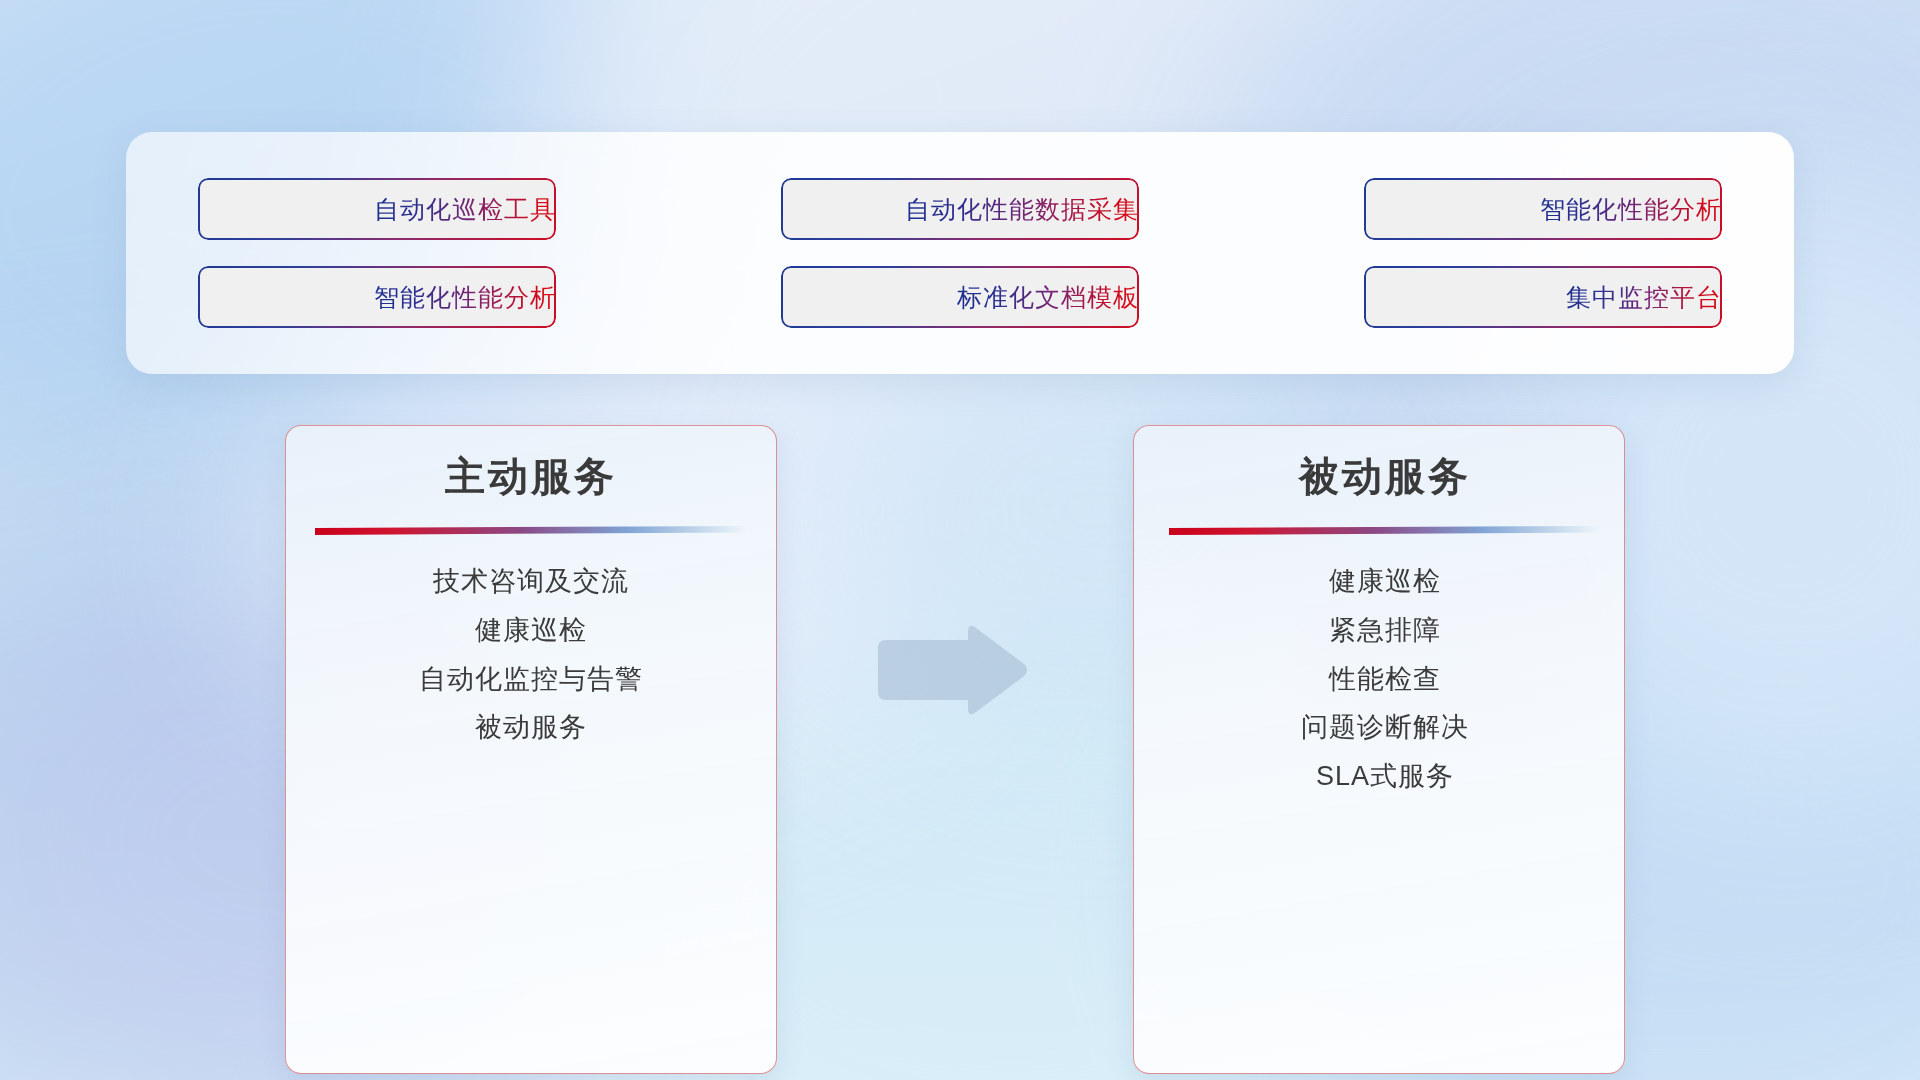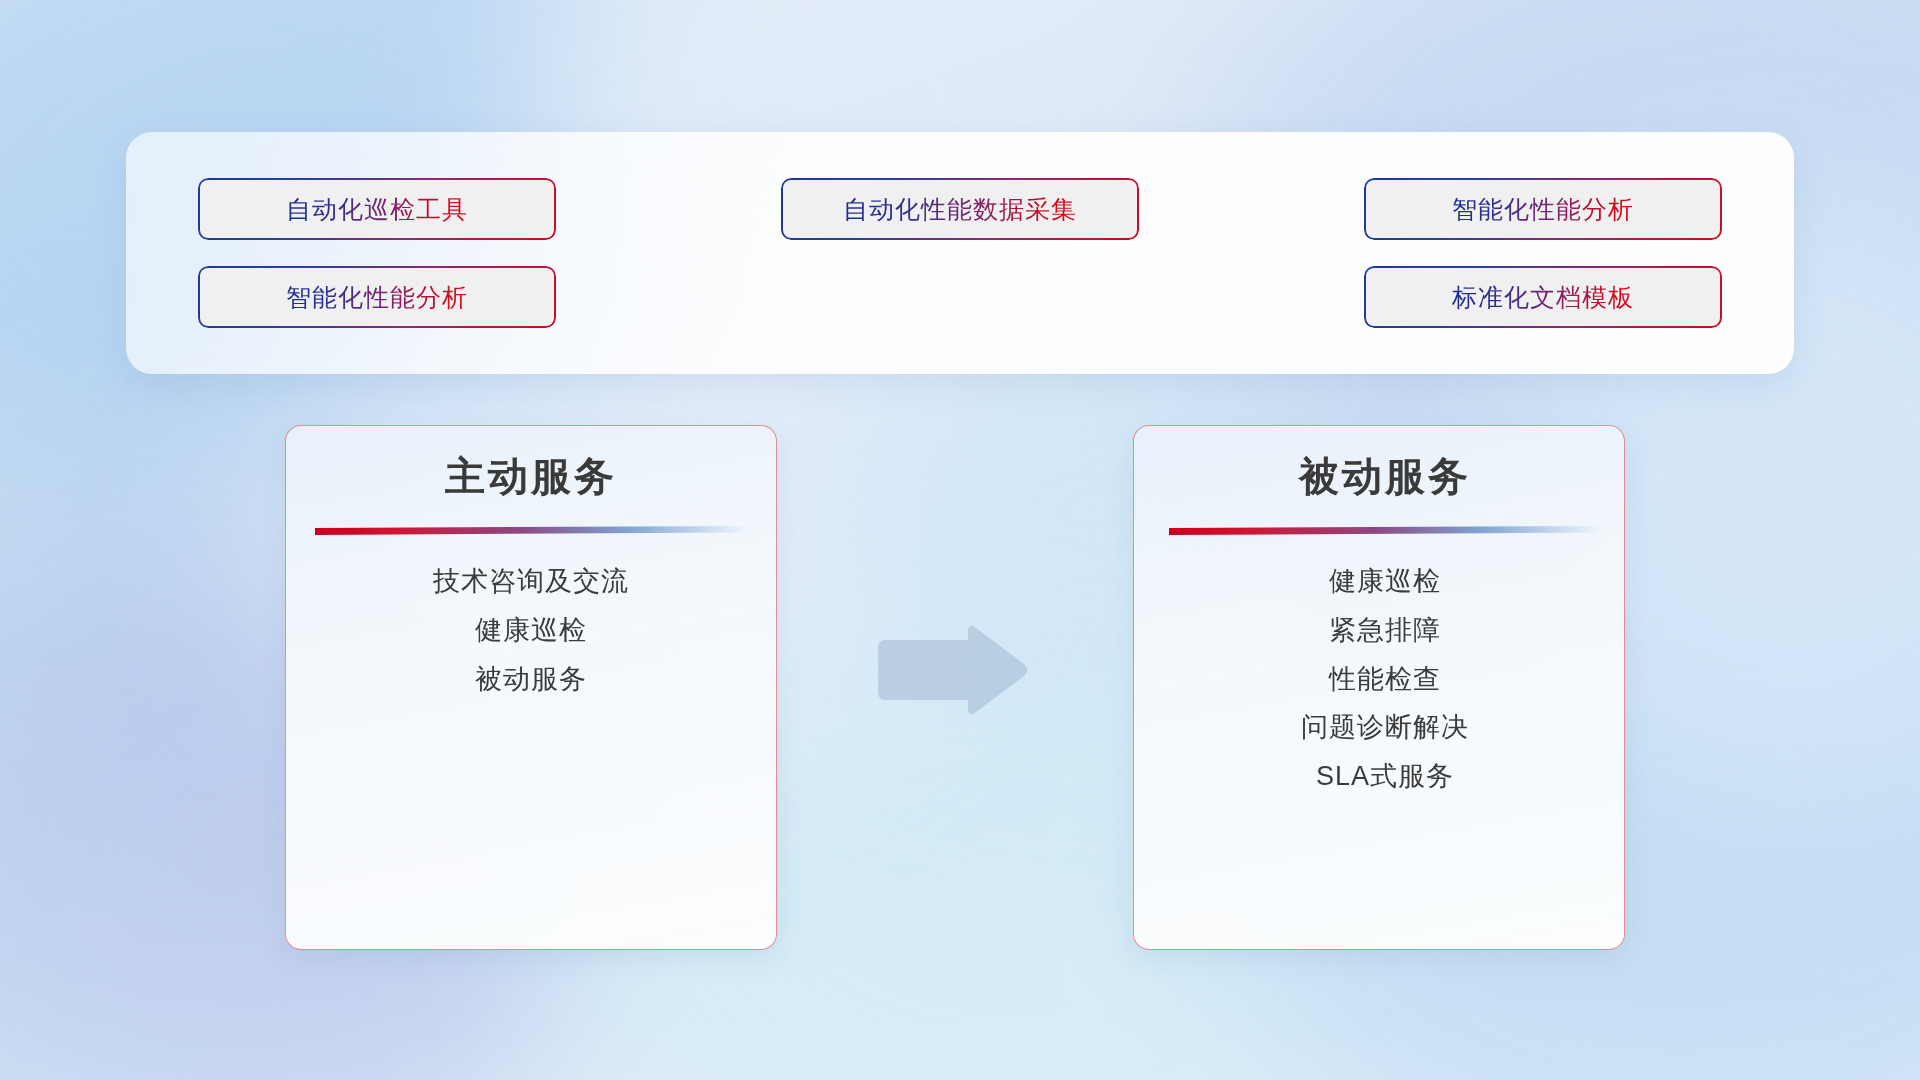--- a/index.html
+++ b/index.html
@@ -32,40 +32,40 @@
     border-radius:26px;
     background:linear-gradient(105deg,rgba(255,255,255,.62) 0%,rgba(255,255,255,.90) 42%,rgba(255,255,255,.98) 100%);
     box-shadow:0 10px 34px rgba(110,140,180,.16);
     display:flex;flex-direction:column;justify-content:center;
     padding:0 72px;box-sizing:border-box;gap:26px;
   }
   .pill-row{display:flex;justify-content:space-between;}
   .pill{
     position:relative;width:358px;height:62px;border-radius:10px;
     background:#f0f0f0;
-    display:flex;align-items:center;justify-content:center;
+    display:flex;align-items:center;justify-content:flex-end;
     box-sizing:border-box;
   }
   .pill::before{
     content:"";position:absolute;inset:0;border-radius:10px;padding:2px;
     background:linear-gradient(120deg,#1f3a93 0%,#2e3f9a 28%,#8d2a6b 60%,#d00b20 100%);
     -webkit-mask:linear-gradient(#000 0 0) content-box,linear-gradient(#000 0 0);
     -webkit-mask-composite:xor;mask-composite:exclude;
     pointer-events:none;
   }
   .pill-text{
     position:relative;font-size:25px;font-weight:500;letter-spacing:1px;
     background:linear-gradient(90deg,#1b2f8f 0%,#2b2f91 22%,#7c2470 55%,#cf0a1e 88%,#d80c16 100%);
     -webkit-background-clip:text;background-clip:text;color:transparent;
     white-space:nowrap;
   }
 
   
   .card{
-    position:absolute;top:425px;width:492px;height:525px;
+    position:absolute;top:425px;width:492px;height:649px;
     border-radius:16px;box-sizing:border-box;
     background:linear-gradient(170deg,rgba(233,241,250,.96) 0%,rgba(244,248,252,.97) 38%,rgba(252,253,254,.99) 100%);
     border:1px solid rgba(205,58,62,.55);
     box-shadow:0 8px 26px rgba(110,140,180,.16);
     padding-top:26px;
   }
   #card-active{left:285px;}
   #card-passive{left:1133px;padding-left:12px;}
   .card-title{
     text-align:center;font-size:40px;font-weight:700;color:#3a3a3a;
@@ -113,29 +113,33 @@
       <span class="pill-text">智能化性能分析</span>
     </div>
   </div>
   <div class="pill-row">
     <div class="pill">
       <span class="pill-text">智能化性能分析</span>
     </div>
     <div class="pill">
       <span class="pill-text">标准化文档模板</span>
     </div>
+    <div class="pill">
+      <span class="pill-text">集中监控平台</span>
+    </div>
   </div>
 </div>
 
 <div class="card" id="card-active">
   <div class="card-title">主动服务</div>
   <div class="divider"></div>
   <div class="card-list">
     <div class="card-list-item">技术咨询及交流</div>
     <div class="card-list-item">健康巡检</div>
+    <div class="card-list-item">自动化监控与告警</div>
     <div class="card-list-item">被动服务</div>
   </div>
 </div>
 
 <div id="flow-arrow">
   <svg width="160" height="100" viewBox="0 0 160 100">
     <path d="M6 28 Q6 20 14 20 H96 V12 Q96 2 104 8 L152 44 Q158 50 152 56 L104 92 Q96 98 96 88 V80 H14 Q6 80 6 72 Z" fill="#9db4cb" fill-opacity="0.5"></path>
   </svg>
 </div>
 

